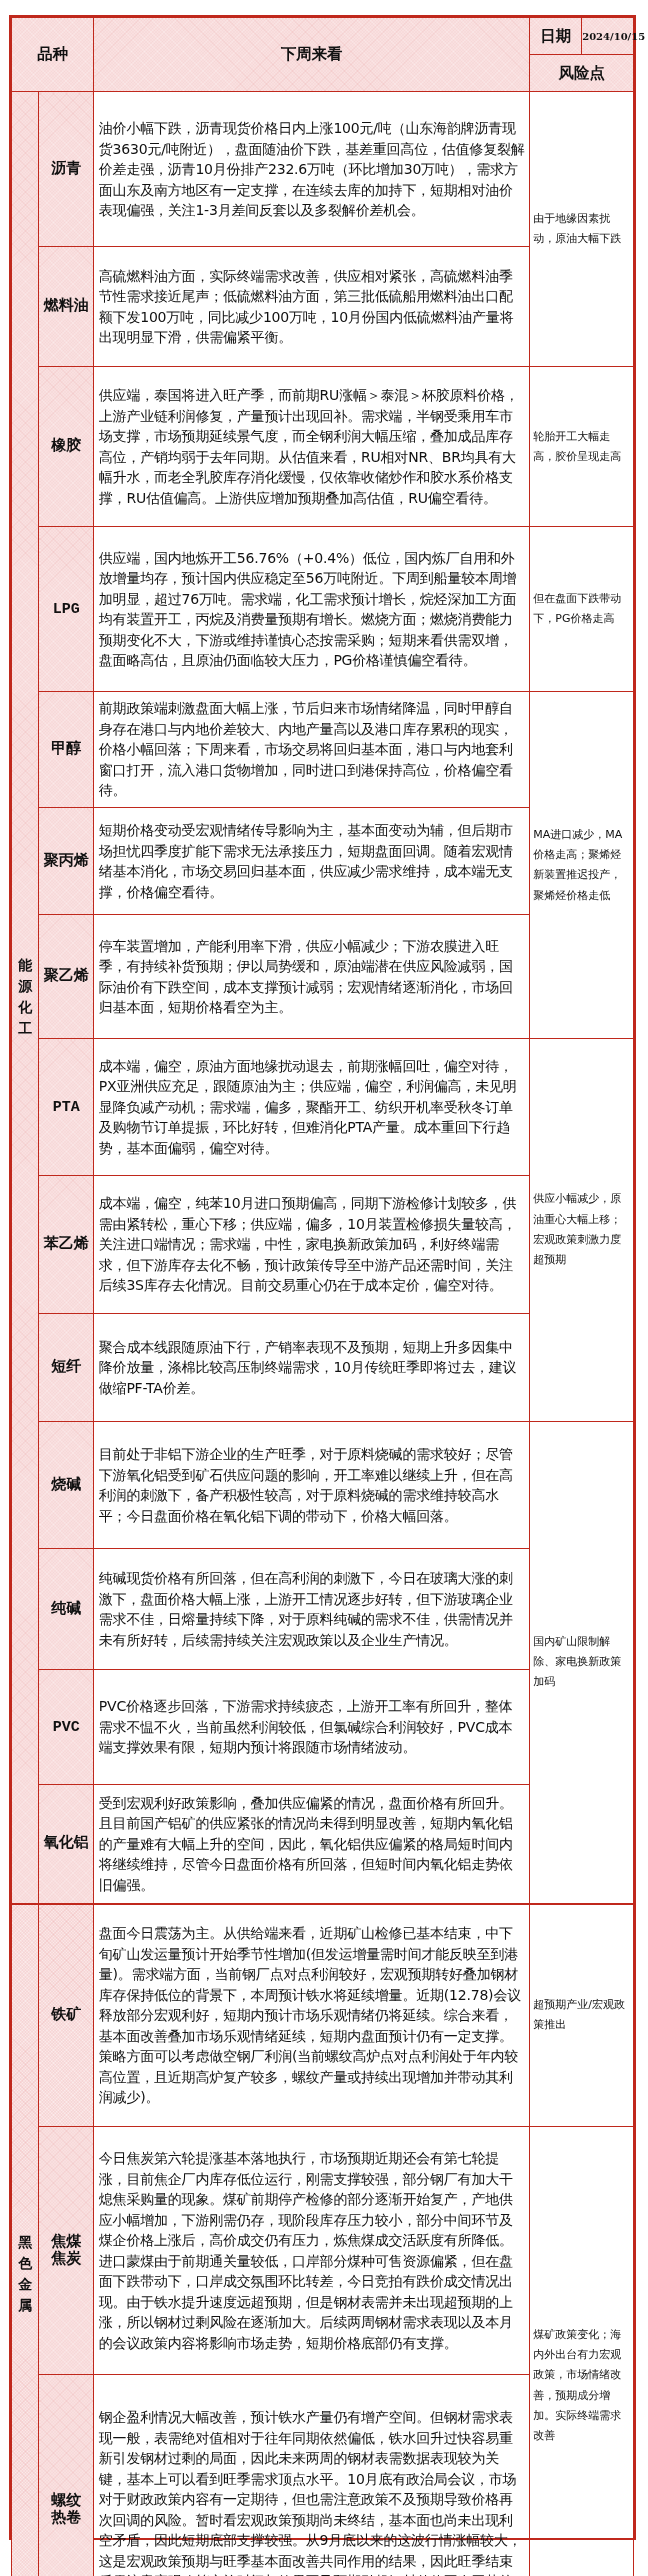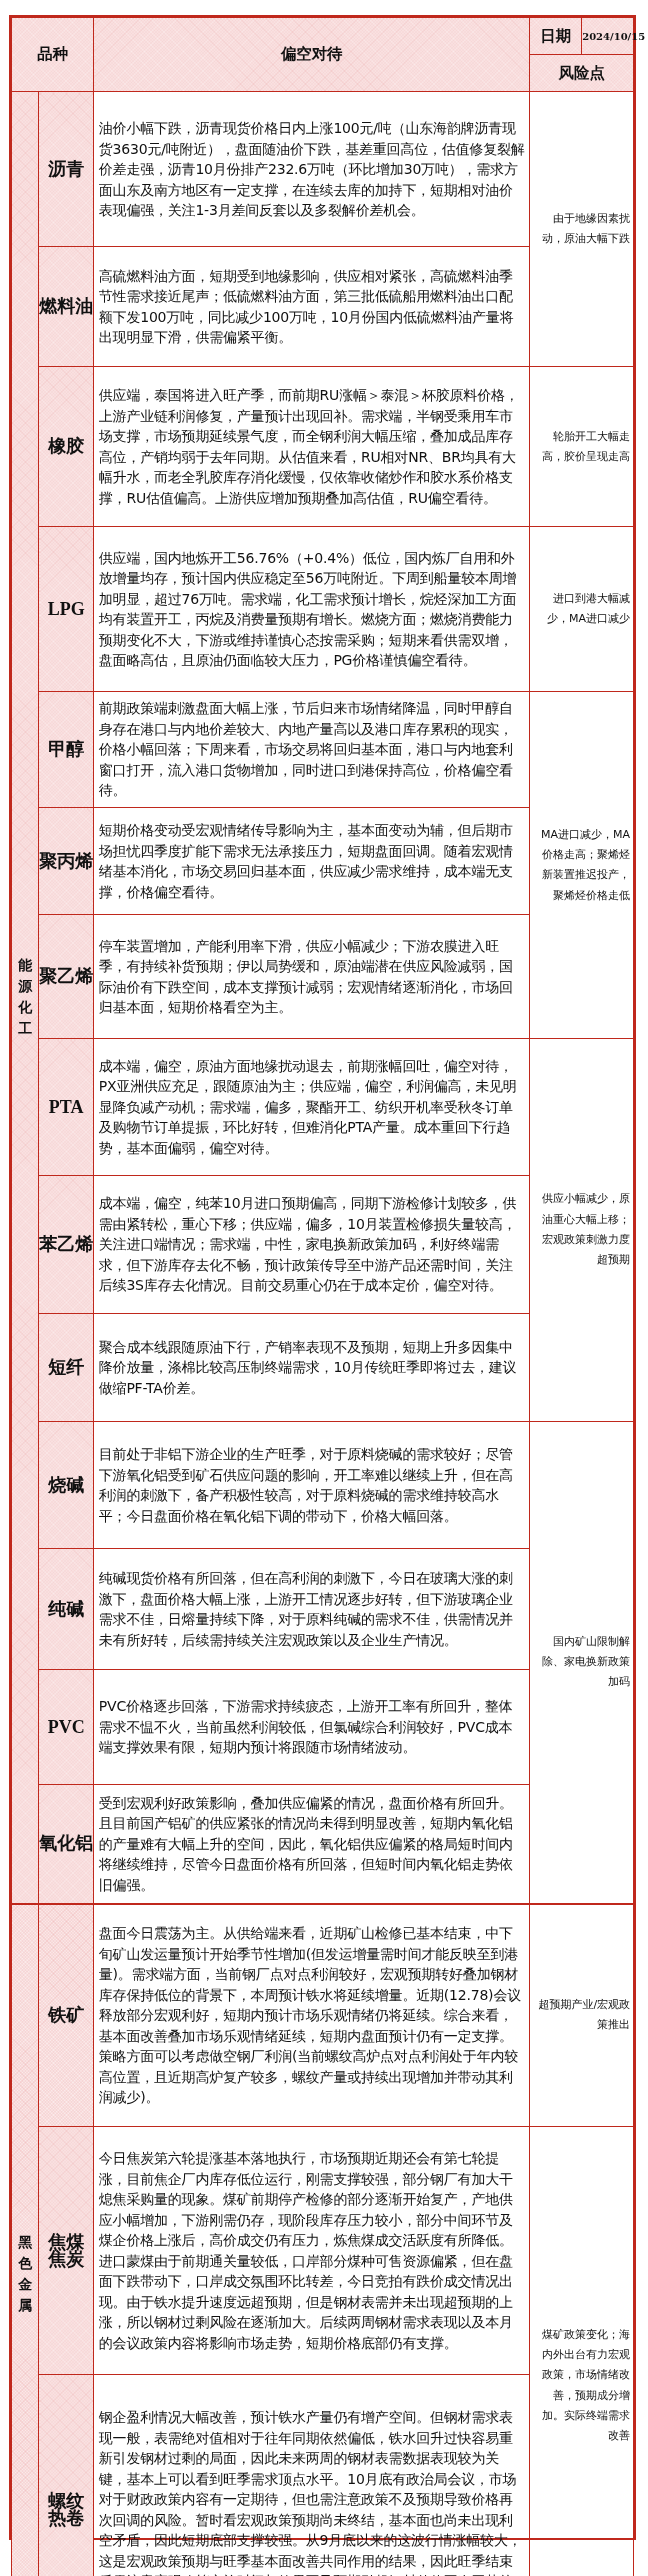--- a/index.html
+++ b/index.html
@@ -14,42 +14,42 @@
     background-color: #fbeaea;
     background-image:
       repeating-linear-gradient(45deg, rgba(230,150,150,0.25) 0 0.8px, transparent 0.8px 2.3px),
       repeating-linear-gradient(-45deg, rgba(230,150,150,0.25) 0 0.8px, transparent 0.8px 2.3px);
   }
   .hdr { font-family: "DejaVu Serif", serif; font-weight: bold; color: #111; text-align: center; }
   .hdr-big { font-size: 15.4px; margin-top: 31px; }
   .hdr-date { font-size: 10px; }
   .cat { font-family: "DejaVu Serif", serif; font-weight: bold; font-size: 14px; color: #111; text-align: center; line-height: 21px; }
   .cat span { display: block; }
-  .prod { font-family: Liberation Serif, serif; font-weight: bold; font-size: 18px; color: #111; text-align: center; line-height: 17px; }
+  .prod { font-family: Liberation Mono, monospace; font-weight: bold; font-size: 15px; color: #111; text-align: center; line-height: 17px; }
   .logic { font-size: 14px; line-height: 20.5px; color: #111; padding: 6.1px 3.1px 6.1px 4.6px; text-align: left; vertical-align: middle; letter-spacing: -0.2px; }
-  .risk { font-size: 11px; line-height: 20.3px; color: #111; text-align: right; padding: 0 3.1px; vertical-align: middle; margin-left: 15px; }
+  .risk { font-size: 11px; line-height: 20.3px; color: #111; text-align: left; padding: 0 3.1px; vertical-align: middle; margin-left: 15px; }
   .thick-top td { border-top: 2.3px double #c0281c; }
 </style>
 </head>
 <body>
 
 <div class="sheet">
 <table>
   <colgroup>
     <col style="width:27px">
     <col style="width:55px">
     <col style="width:436px">
     <col style="width:52px">
     <col style="width:52px">
   </colgroup>
 
   <tbody>
         <tr style="height:37px">
     <td class="hdr hdr-big hatch" colspan="2" rowspan="2">品种</td>
-    <td class="hdr hdr-big hatch" rowspan="2">偏空对待</td>
+    <td class="hdr hdr-big hatch" rowspan="2">下周来看</td>
     <td class="hdr hdr-big hatch">日期</td>
     <td class="hdr hdr-date hatch">2024/10/15</td>
   </tr>
   <tr style="height:37px">
     <td class="hdr hdr-big hatch" colspan="2">风险点</td>
   </tr>
 
   <tr style="height:155px">
     <td class="cat hatch" rowspan="14">
       <span>能</span>
@@ -57,33 +57,33 @@
       <span>化</span>
       <span>工</span>
     </td>
     <td class="prod hatch">沥青</td>
     <td class="logic">油价小幅下跌，沥青现货价格日内上涨100元/吨（山东海韵牌沥青现货3630元/吨附近），盘面随油价下跌，基差重回高位，估值修复裂解价差走强，沥青10月份排产232.6万吨（环比增加30万吨），需求方面山东及南方地区有一定支撑，在连续去库的加持下，短期相对油价表现偏强，关注1-3月差间反套以及多裂解价差机会。</td>
     <td class="risk" colspan="2" rowspan="2">由于地缘因素扰动，原油大幅下跌</td>
   </tr>
 
   <tr style="height:120px">
     <td class="prod hatch">燃料油</td>
-    <td class="logic">高硫燃料油方面，短期受到地缘影响，供应相对紧张，高硫燃料油季节性需求接近尾声；低硫燃料油方面，第三批低硫船用燃料油出口配额下发100万吨，同比减少100万吨，10月份国内低硫燃料油产量将出现明显下滑，供需偏紧平衡。</td>
+    <td class="logic">高硫燃料油方面，实际终端需求改善，供应相对紧张，高硫燃料油季节性需求接近尾声；低硫燃料油方面，第三批低硫船用燃料油出口配额下发100万吨，同比减少100万吨，10月份国内低硫燃料油产量将出现明显下滑，供需偏紧平衡。</td>
   </tr>
 
   <tr style="height:160px">
     <td class="prod hatch">橡胶</td>
     <td class="logic">供应端，泰国将进入旺产季，而前期RU涨幅＞泰混＞杯胶原料价格，上游产业链利润修复，产量预计出现回补。需求端，半钢受乘用车市场支撑，市场预期延续景气度，而全钢利润大幅压缩，叠加成品库存高位，产销均弱于去年同期。从估值来看，RU相对NR、BR均具有大幅升水，而老全乳胶库存消化缓慢，仅依靠收储炒作和胶水系价格支撑，RU估值偏高。上游供应增加预期叠加高估值，RU偏空看待。</td>
     <td class="risk" colspan="2">轮胎开工大幅走高，胶价呈现走高</td>
   </tr>
 
   <tr style="height:165px">
     <td class="prod hatch">LPG</td>
     <td class="logic">供应端，国内地炼开工56.76%（+0.4%）低位，国内炼厂自用和外放增量均存，预计国内供应稳定至56万吨附近。下周到船量较本周增加明显，超过76万吨。需求端，化工需求预计增长，烷烃深加工方面均有装置开工，丙烷及消费量预期有增长。燃烧方面；燃烧消费能力预期变化不大，下游或维持谨慎心态按需采购；短期来看供需双增，盘面略高估，且原油仍面临较大压力，PG价格谨慎偏空看待。</td>
-    <td class="risk" colspan="2">进口到港大幅减少，MA进口减少</td>
+    <td class="risk" colspan="2">但在盘面下跌带动下，PG价格走高</td>
   </tr>
 
   <tr style="height:115px">
     <td class="prod hatch">甲醇</td>
     <td class="logic">前期政策端刺激盘面大幅上涨，节后归来市场情绪降温，同时甲醇自身存在港口与内地价差较大、内地产量高以及港口库存累积的现实，价格小幅回落；下周来看，市场交易将回归基本面，港口与内地套利窗口打开，流入港口货物增加，同时进口到港保持高位，价格偏空看待。</td>
     <td class="risk" colspan="2" rowspan="3">MA进口减少，MA价格走高；聚烯烃新装置推迟投产，聚烯烃价格走低</td>
   </tr>
 
   <tr style="height:107px">
     <td class="prod hatch">聚丙烯</td>

